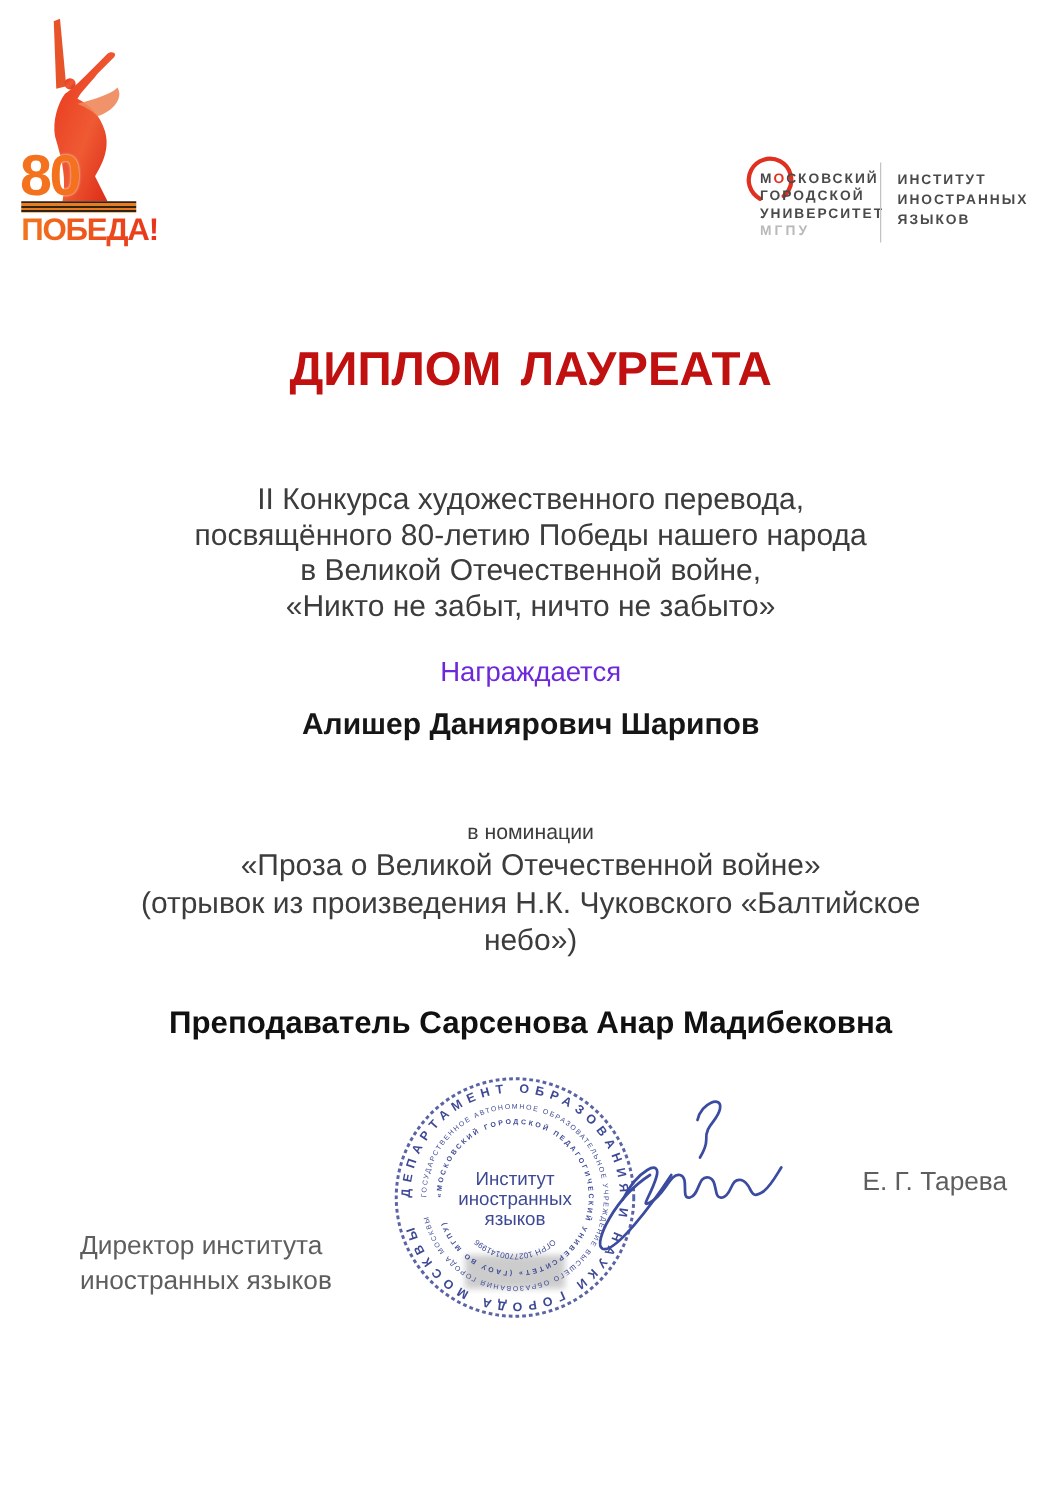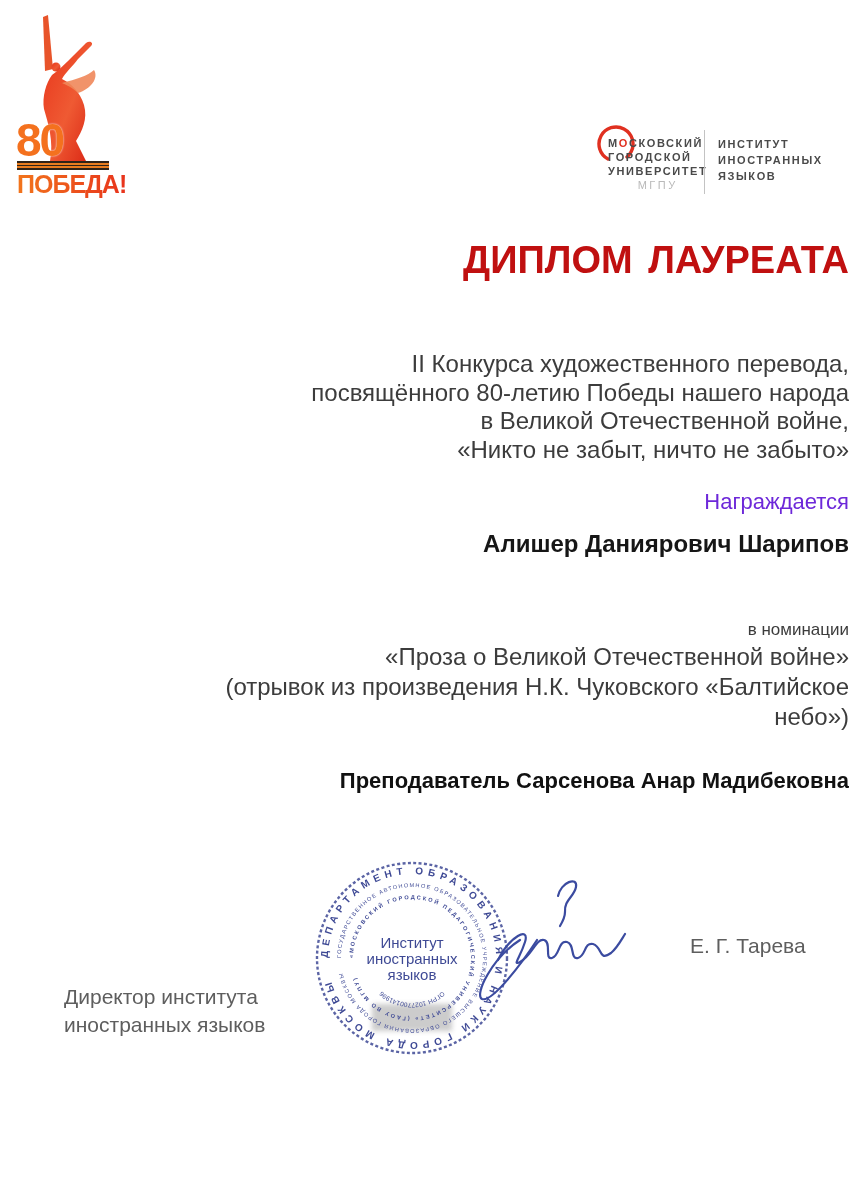--- a/index.html
+++ b/index.html
@@ -28,38 +28,38 @@
   }
   
   .uni-logo{position:absolute;left:596px;top:110px;width:215px;height:100px;}
   .uni-arc{position:absolute;left:0;top:10px;}
   .uni-left{position:absolute;left:12px;top:26px;}
   .uni-left .l{
     font-size:11px;font-weight:700;letter-spacing:1.6px;color:#4a4a4a;
     line-height:14px;white-space:nowrap;
   }
   .uni-left .l .accent{color:#E03020;}
-  .uni-left .muted{color:#b9b9b9;font-weight:400;letter-spacing:2.5px;text-align:center;}
+  .uni-left .muted{color:#b9b9b9;font-weight:700;letter-spacing:2.5px;}
   .uni-divider{position:absolute;left:108px;top:20px;width:1px;height:64px;background:#c3c3c3;}
   .uni-right{position:absolute;left:122px;top:26px;}
   .uni-right .l{
     font-size:11px;font-weight:700;letter-spacing:1.6px;color:#4a4a4a;
     line-height:16px;white-space:nowrap;
   }
   
-  .cblock{position:absolute;left:0;right:0;text-align:right;}
+  .cblock{position:absolute;left:0;right:0;text-align:center;margin-top:36px;}
   .title{top:239px;font-size:38px;font-weight:700;color:#C01010;word-spacing:5px;letter-spacing:0px;}
   .subtitle{top:302px;font-size:27px;font-weight:700;color:#C01010;}
   .contest{top:350px;font-size:24px;font-weight:300;color:#3c3c3c;line-height:28.5px;}
   .awarded{top:489px;font-size:22px;font-weight:300;color:#6d28d9;}
   .recipient{top:530px;font-size:24px;font-weight:700;color:#161616;}
   .institution{top:574px;font-size:18px;font-style:italic;font-weight:500;color:#222;}
   .nom-label{top:620px;font-size:17px;font-weight:300;color:#3c3c3c;}
   .nomination{top:642px;font-size:24px;font-weight:300;color:#3c3c3c;line-height:30px;}
-  .teacher{top:768px;font-size:22px;font-weight:700;color:#111;}
+  .teacher{top:768px;font-size:25px;font-weight:700;color:#111;}
   
   .director{
     position:absolute;left:64px;top:983px;font-size:21px;color:#5e5e5e;
     line-height:28px;
   }
   .signer{position:absolute;left:690px;top:934px;font-size:21px;color:#5e5e5e;}
   .stamp{position:absolute;left:312px;top:858px;}
   .signature{position:absolute;left:462px;top:868px;}
 </style>
 </head>

